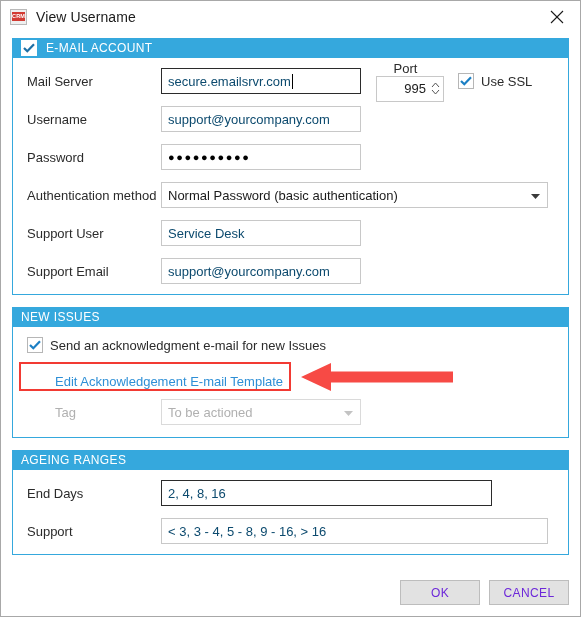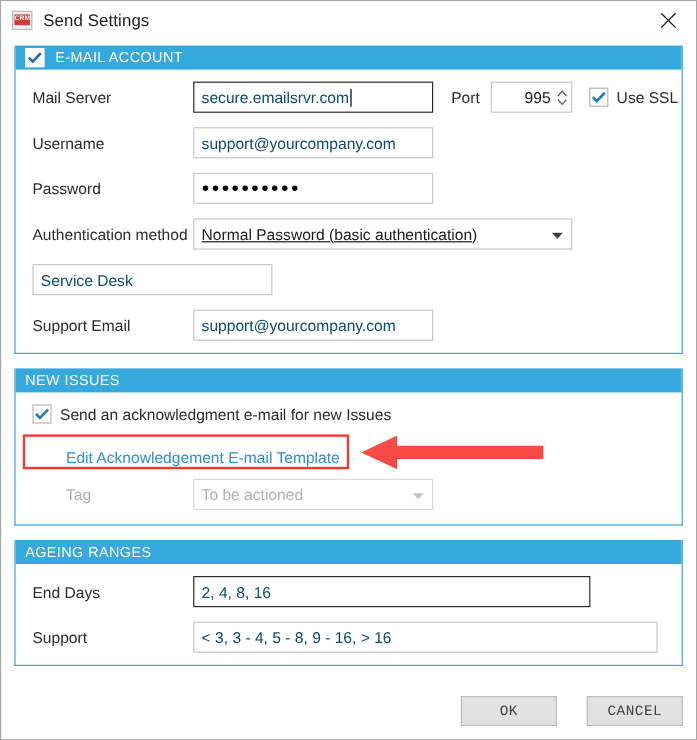--- a/index.html
+++ b/index.html
@@ -128,38 +128,39 @@
   .field.focused { border: 1px solid #2b2b2b; }
   .field.dots {
     letter-spacing: 1.6px;
     font-size: 11px;
     color: #000;
   }
 
   .w-mailserver { width: 200px; }
   .w-username   { width: 200px; }
   .w-password   { width: 200px; }
-  .w-auth       { width: 316px; text-decoration: underline; }
+  .w-auth       { width: 387px; }
   .w-support    { width: 200px; }
   .w-enddays    { width: 331px; }
   .w-ranges     { width: 387px; }
 
   
   .caret {
     display: inline-block;
     width: 1px; height: 15px;
     background: #000;
     margin-left: 1px;
   }
 
   
   .port-wrap {
     display: flex;
     align-items: center;
     margin-left: 15px;
+    flex-direction: column;
   }
   .port-label {
     font-size: 13px;
     color: #2b2b2b;
     margin-right: 9px;
   }
   .spinner {
     width: 68px; height: 26px;
     border: 1px solid #c8c8c8;
     background: #fff;
@@ -260,26 +261,25 @@
     right: 11px;
     bottom: 11px;
     display: flex;
     gap: 9px;
   }
   .btn {
     width: 80px; height: 25px;
     background: #e2e2e2;
     border: 1px solid #bdbdbd;
     font-size: 12px;
-    color: #404040;
+    color: #6d28d9;
     display: flex; align-items: center; justify-content: center;
     letter-spacing: .4px;
     cursor: pointer;
-    font-family: Liberation Mono, monospace;
-    margin-left: 16px;
+    font-family: Liberation Sans, sans-serif;
   }
 
   
   .annot-box {
     position: absolute;
     left: 18px;
     top: 361px;
     width: 272px;
     height: 29px;
     border: 2px solid #f23a33;
@@ -294,21 +294,21 @@
 </style>
 </head>
 <body>
 
 <div class="dialog">
 
   <div class="titlebar">
     <div class="app-icon">
       <div class="crm-badge">CRM</div>
     </div>
-    <div class="title-text">Send Settings</div>
+    <div class="title-text">View Username</div>
     <div class="close-btn">
       <svg width="14" height="14" viewBox="0 0 14 14" aria-hidden="true">
         <line x1="1" y1="1" x2="13" y2="13" stroke="#1b1b1b" stroke-width="1.1"></line>
         <line x1="13" y1="1" x2="1" y2="13" stroke="#1b1b1b" stroke-width="1.1"></line>
       </svg>
     </div>
   </div>
 
   <div class="body">
 
@@ -376,20 +376,21 @@
             <span>Normal Password (basic authentication)</span>
             <span class="arrow">
               <svg width="9" height="6" viewBox="0 0 9 6" aria-hidden="true">
                 <polygon points="0,0.5 9,0.5 4.5,5.5" fill="#3a3a3a"></polygon>
               </svg>
             </span>
           </div>
         </div>
 
         <div class="row">
+          <span class="label">Support User</span>
           <div class="field w-support">
             <span>Service Desk</span>
           </div>
         </div>
 
         <div class="row">
           <span class="label">Support Email</span>
           <div class="field w-support">
             <span>support@yourcompany.com</span>
           </div>

